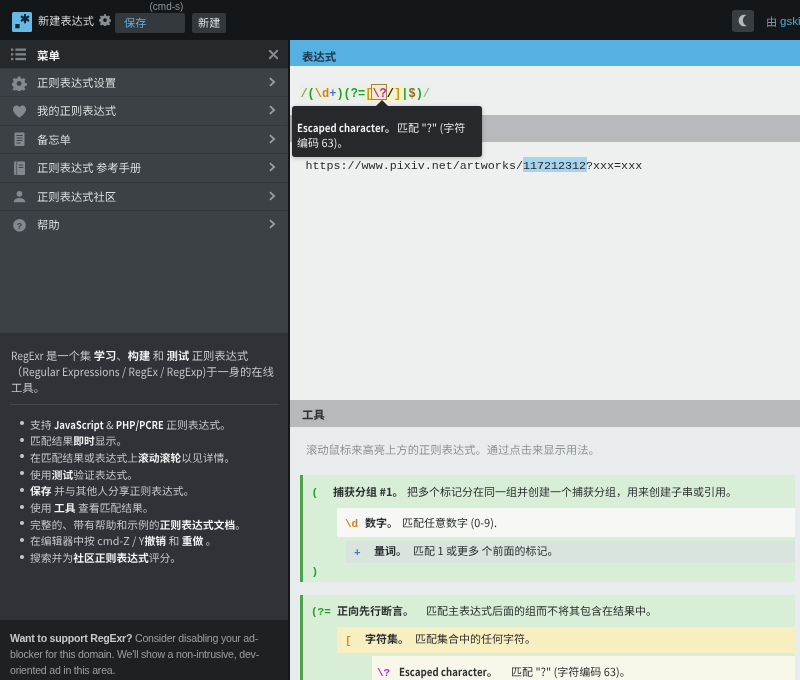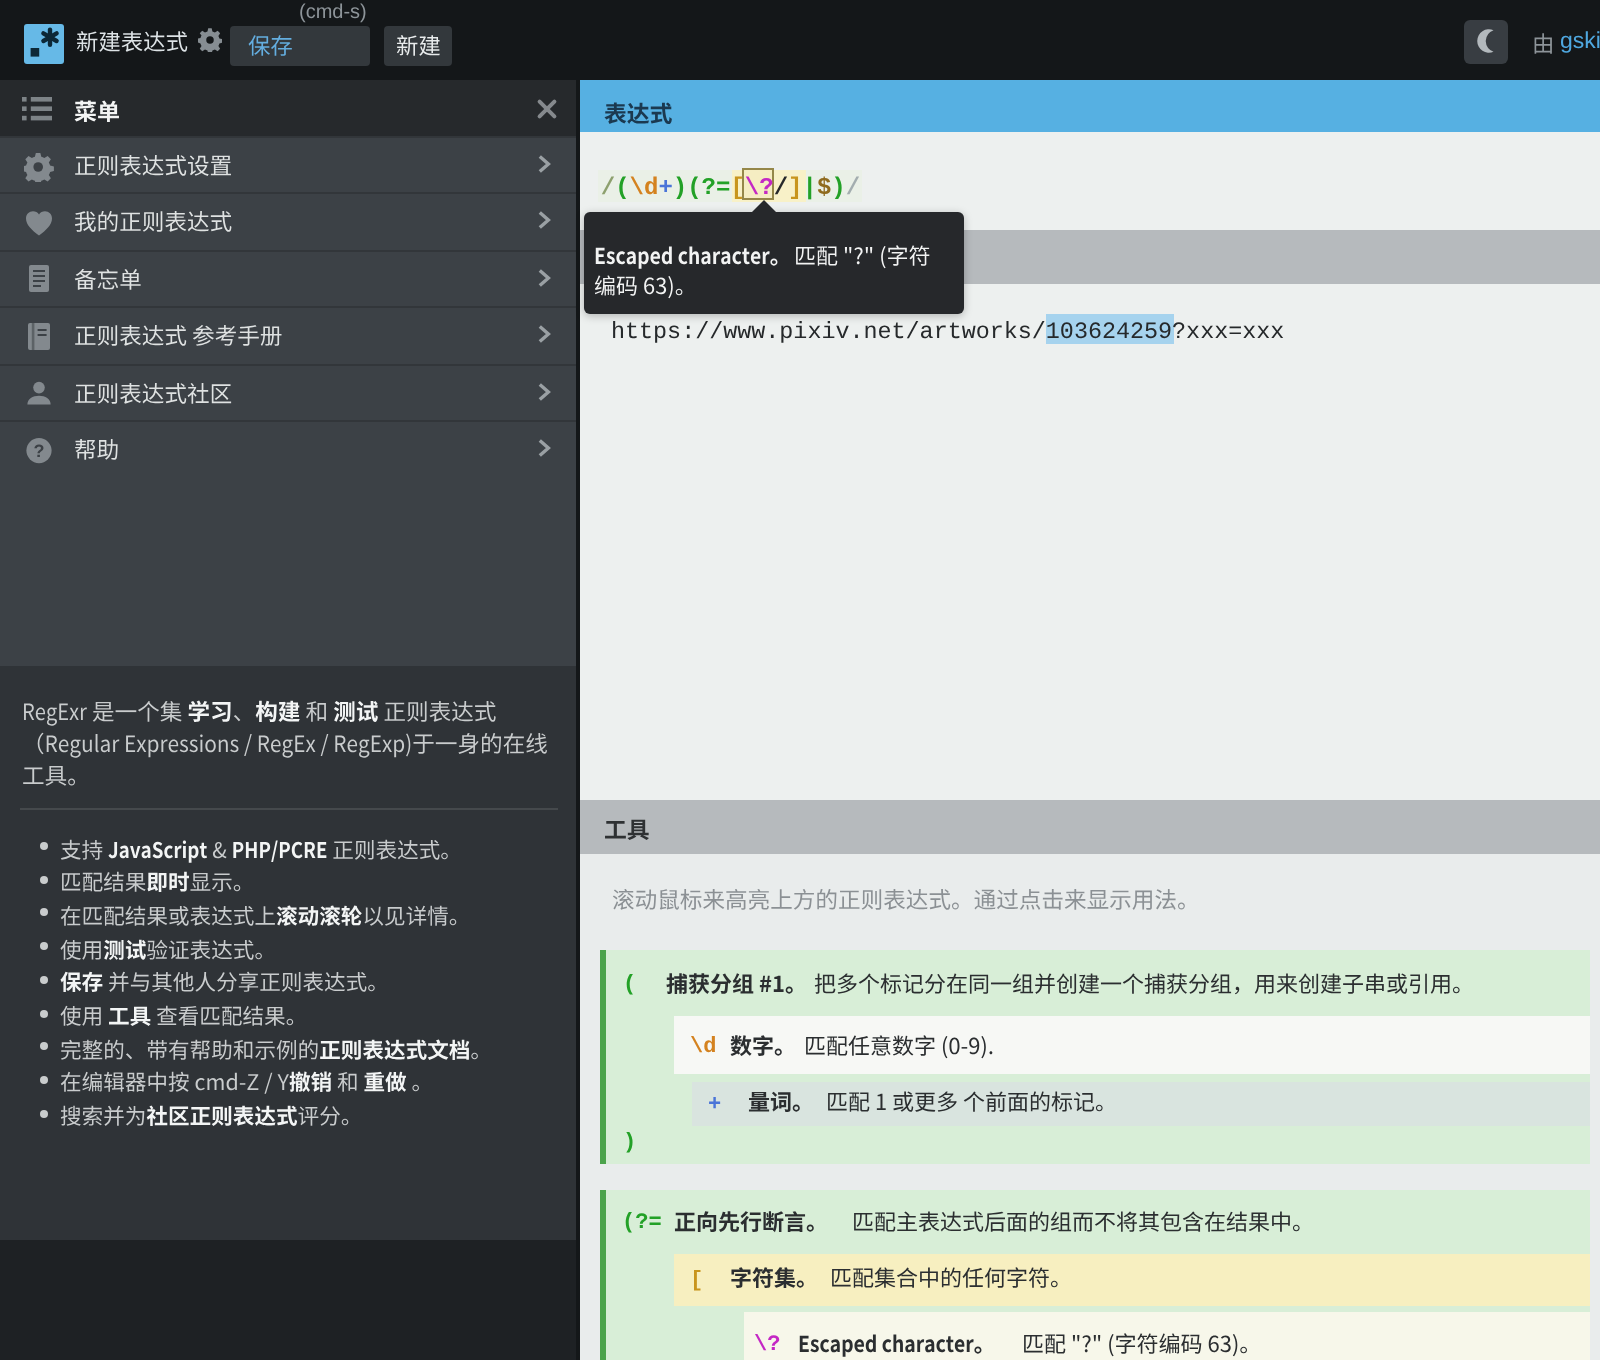--- a/index.html
+++ b/index.html
@@ -731,36 +731,37 @@
         <use href="#q8fbeb" x="9000"></use>
         <use href="#q5f0fb" x="10000"></use>
       </g>
       <g fill="#c9cccd" transform="translate(0,14) scale(0.010800,-0.010800)">
         <use href="#q8bc4r" x="11000"></use>
         <use href="#q5206r" x="12000"></use>
         <use href="#q3002r" x="13000"></use>
       </g>
     </svg>
     <div style="position:absolute;left:0px;top:620px;width:288px;height:60px;background:#1e2124"></div>
+    <div style="position:absolute;left:10px;top:630px;width:262px;font:10.6px/16px 'Liberation Sans',sans-serif;color:#9b9fa2;letter-spacing:-0.22px"><b style="color:#c4c8ca">Want to support RegExr?</b> Consider disabling your ad-blocker for this domain. We'll show a non-intrusive, dev-oriented ad in this area.</div>
     <div style="position:absolute;left:290px;top:40px;width:510px;height:640px;background:#edf0ef"></div>
     <div style="position:absolute;left:290px;top:40px;width:510px;height:26px;background:#56b0e2"></div>
     <svg class="t" style="left:302px;top:46.5px" width="36" height="19">
       <g fill="#1b3950" transform="translate(0,14) scale(0.011400,-0.011400)">
         <use href="#q8868b" x="0"></use>
         <use href="#q8fbeb" x="1000"></use>
         <use href="#q5f0fb" x="2000"></use>
       </g>
     </svg>
     <div style="position:absolute;left:299px;top:85px;width:132px;height:15.5px;background:#eaf0e7"></div>
     <div style="position:absolute;left:366px;top:85px;width:36.5px;height:15.5px;background:#f8f1c8"></div>
     <div style="position:absolute;left:371.3px;top:83.7px;width:16px;height:16.5px;background:#f5edc2;border:1.4px solid #958749;box-sizing:border-box"></div>
     <div style="position:absolute;left:300.4px;top:87px;font:bold 12px 'Liberation Mono',monospace;white-space:pre"><span style="color:#8da06e">/</span><span style="color:#23a127">(</span><span style="color:#d4821f">\d</span><span style="color:#4a74d8">+</span><span style="color:#23a127">)</span><span style="color:#23a127">(?=</span><span style="color:#c8951d">[</span><span style="color:#c428c4">\?</span><span style="color:#26282a">/</span><span style="color:#c8951d">]</span><span style="color:#23a127">|</span><span style="color:#8f6b1e">$</span><span style="color:#23a127">)</span><span style="color:#a3adaf">/</span></div>
     <div style="position:absolute;left:290px;top:115px;width:510px;height:27px;background:#b6babd"></div>
     <div style="position:absolute;left:523.1px;top:156.5px;width:64.2px;height:15px;background:#a6d3ee"></div>
-    <div style="position:absolute;left:305.5px;top:158.5px;font:11.7px 'Liberation Mono',monospace;color:#26292b;white-space:pre">https://www.pixiv.net/artworks/103624259?xxx=xxx</div>
+    <div style="position:absolute;left:305.5px;top:158.5px;font:11.7px 'Liberation Mono',monospace;color:#26292b;white-space:pre">https://www.pixiv.net/artworks/117212312?xxx=xxx</div>
     <div style="position:absolute;left:290px;top:400px;width:510px;height:27px;background:#b6babd"></div>
     <svg class="t" style="left:302.3px;top:404.5px" width="24" height="19">
       <g fill="#2e3133" transform="translate(0,14) scale(0.011400,-0.011400)">
         <use href="#q5de5b" x="0"></use>
         <use href="#q5177b" x="1000"></use>
       </g>
     </svg>
     <div style="position:absolute;left:290px;top:427px;width:510px;height:253px;background:#e9ecec"></div>
     <svg class="t" style="left:306px;top:440px" width="295" height="19">
       <g fill="#8b9094" transform="translate(0,14) scale(0.011300,-0.011300)">

